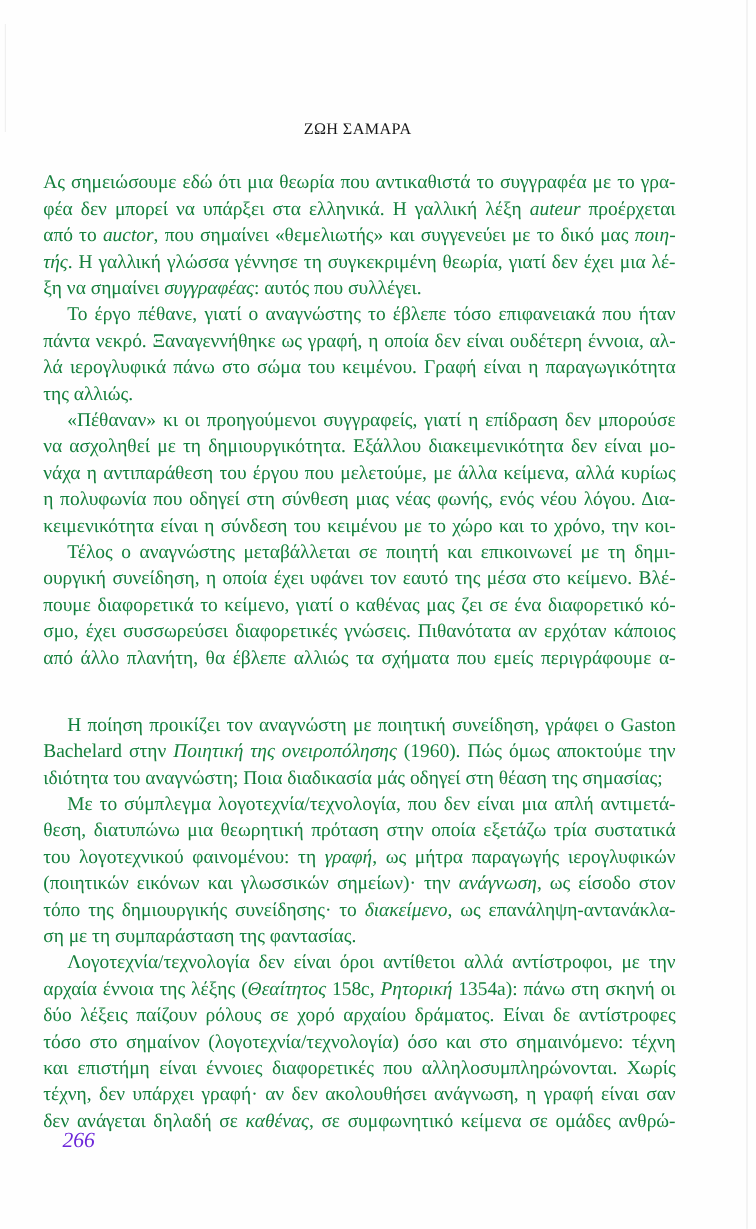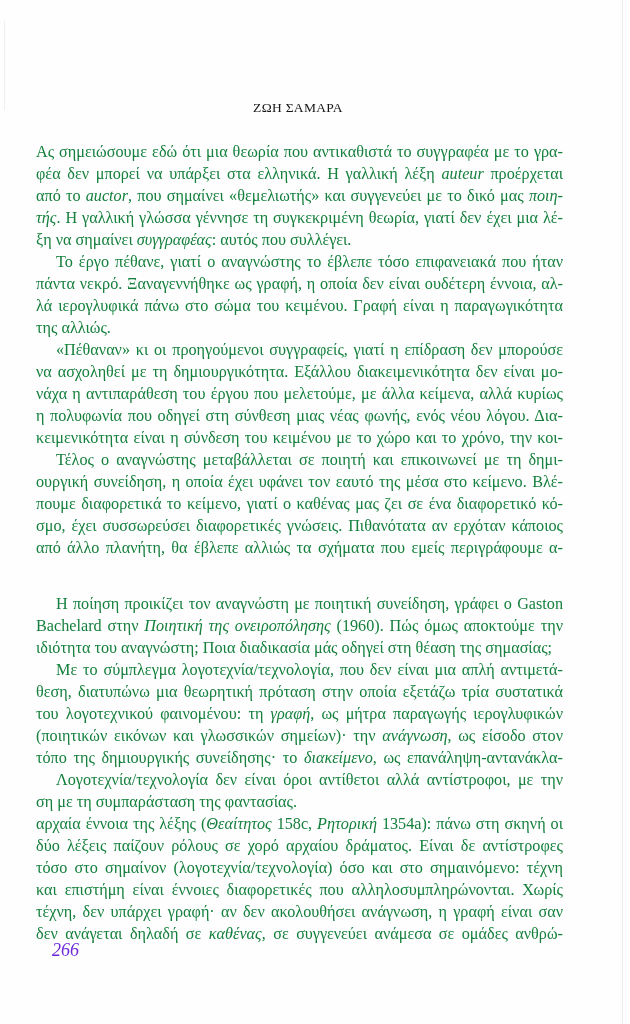--- a/index.html
+++ b/index.html
@@ -66,25 +66,25 @@
     <div class="gap"></div>
     <div id="sec2">
         <span class="line indent"><span>Η ποίηση προικίζει τον αναγνώστη με ποιητική συνείδηση, γράφει ο Gaston</span></span>
         <span class="line"><span>Bachelard στην </span><span class="it">Ποιητική της ονειροπόλησης</span><span> (1960). Πώς όμως αποκτούμε την</span></span>
         <span class="line last"><span>ιδιότητα του αναγνώστη; Ποια διαδικασία μάς οδηγεί στη θέαση της σημασίας;</span></span>
         <span class="line indent"><span>Με το σύμπλεγμα λογοτεχνία/τεχνολογία, που δεν είναι μια απλή αντιμετά-</span></span>
         <span class="line"><span>θεση, διατυπώνω μια θεωρητική πρόταση στην οποία εξετάζω τρία συστατικά</span></span>
         <span class="line"><span>του λογοτεχνικού φαινομένου: τη </span><span class="it">γραφή</span><span>, ως μήτρα παραγωγής ιερογλυφικών</span></span>
         <span class="line"><span>(ποιητικών εικόνων και γλωσσικών σημείων)· την </span><span class="it">ανάγνωση</span><span>, ως είσοδο στον</span></span>
         <span class="line"><span>τόπο της δημιουργικής συνείδησης· το </span><span class="it">διακείμενο</span><span>, ως επανάληψη-αντανάκλα-</span></span>
+        <span class="line last"><span>ση με τη συμπαράσταση της φαντασίας.</span></span>
         <span class="line indent"><span>Λογοτεχνία/τεχνολογία δεν είναι όροι αντίθετοι αλλά αντίστροφοι, με την</span></span>
-        <span class="line last"><span>ση με τη συμπαράσταση της φαντασίας.</span></span>
         <span class="line"><span>αρχαία έννοια της λέξης (</span><span class="it">Θεαίτητος</span><span> 158c, </span><span class="it">Ρητορική</span><span> 1354a): πάνω στη σκηνή οι</span></span>
         <span class="line"><span>δύο λέξεις παίζουν ρόλους σε χορό αρχαίου δράματος. Είναι δε αντίστροφες</span></span>
         <span class="line"><span>τόσο στο σημαίνον (λογοτεχνία/τεχνολογία) όσο και στο σημαινόμενο: τέχνη</span></span>
         <span class="line"><span>και επιστήμη είναι έννοιες διαφορετικές που αλληλοσυμπληρώνονται. Χωρίς</span></span>
         <span class="line"><span>τέχνη, δεν υπάρχει γραφή· αν δεν ακολουθήσει ανάγνωση, η γραφή είναι σαν</span></span>
-        <span class="line"><span>δεν ανάγεται δηλαδή σε </span><span class="it">καθένας</span><span>, σε συγγενεύει ανάμεσα σε ομάδες ανθρώ-</span></span>
+        <span class="line"><span>δεν ανάγεται δηλαδή σε </span><span class="it">καθένας</span><span>, σε συμφωνητικό κείμενα σε ομάδες ανθρώ-</span></span>
       </div>
   </div>
 
   <div class="pagenum">266</div>
 </div>
 
 </body></html>

